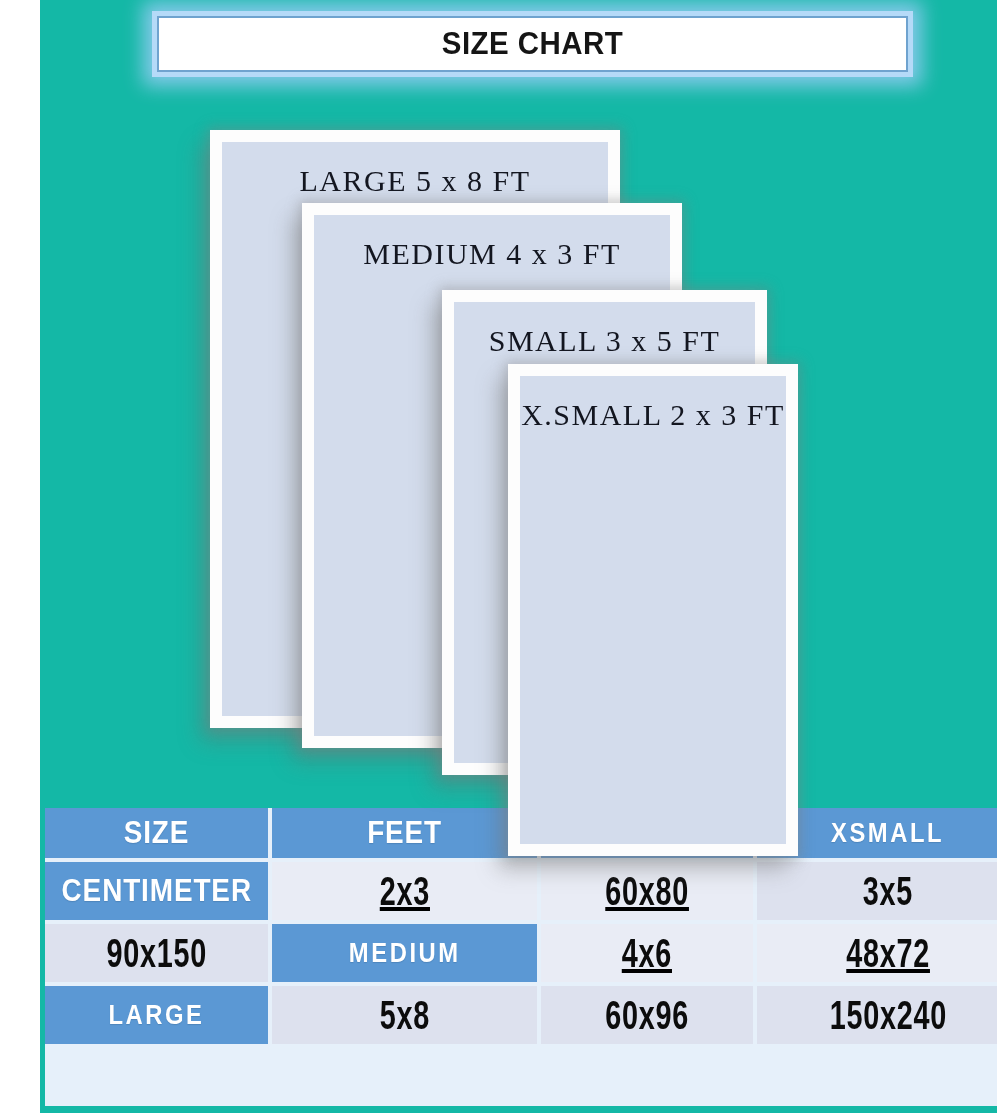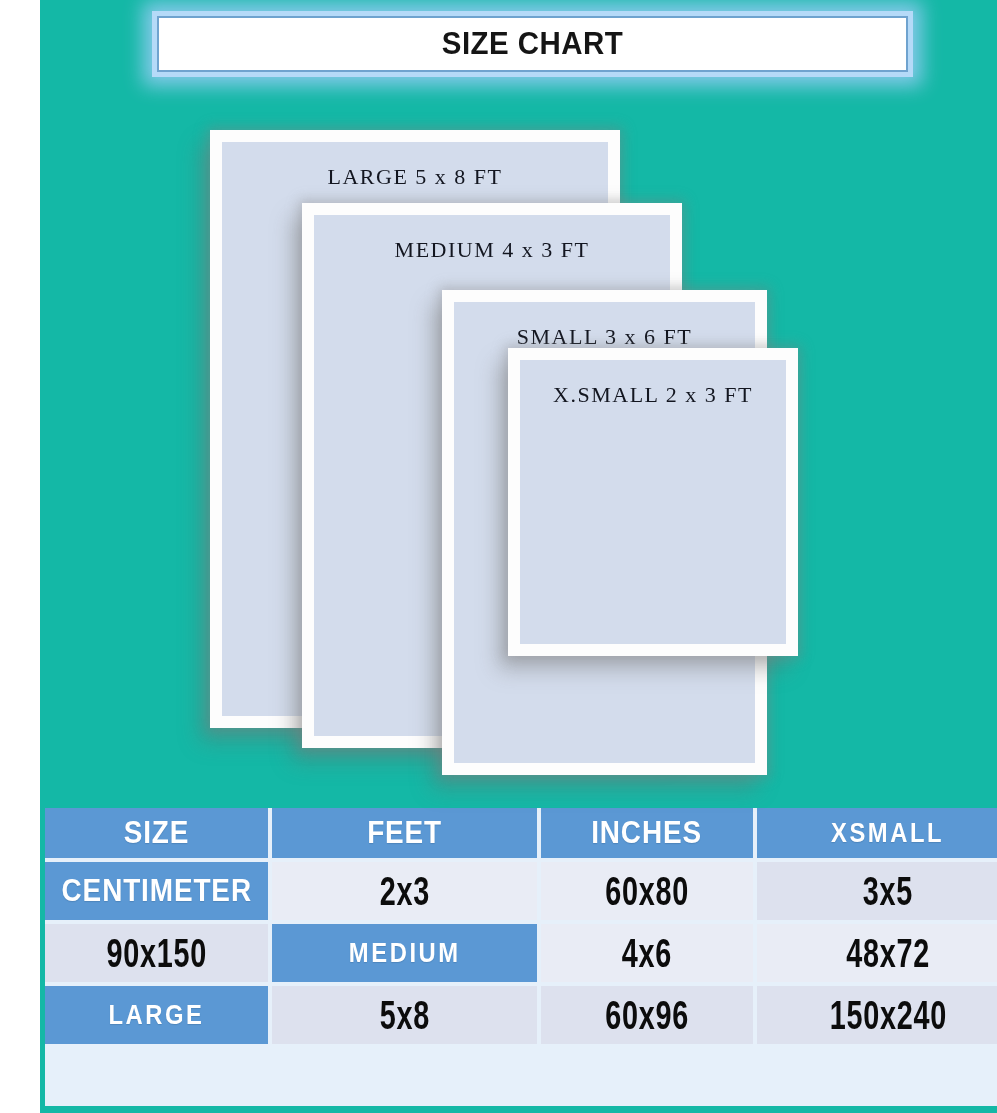--- a/index.html
+++ b/index.html
@@ -26,41 +26,41 @@
   .rug {
     position:absolute; background:#fdfdfd; padding:12px; box-sizing:border-box;
     box-shadow:0 0 12px 3px rgba(130,130,130,.40), -10px 14px 20px rgba(112,112,112,.38);
   }
   .rug-inner {
     width:100%; height:100%; background:#d3dcec;
     display:flex; justify-content:center; align-items:flex-start;
   }
   .rug-label {
     font-family:"Liberation Serif", serif;
-    font-size:22px; color:#131620; letter-spacing:1.5px;
+    font-size:30px; color:#131620; letter-spacing:1.5px;
     margin-top:22px; white-space:nowrap;
   }
   .rug-large  { left:170px; top:130px; width:410px; height:598px; z-index:1; }
   .rug-medium { left:262px; top:203px; width:380px; height:545px; z-index:2; }
   .rug-small  { left:402px; top:290px; width:325px; height:485px; z-index:3; }
-  .rug-xsmall { left:468px; top:348px; width:290px; height:308px; z-index:4; }
+  .rug-xsmall { left:468px; top:364px; width:290px; height:492px; z-index:4; }
 
   
   .size-table {
     position:absolute; left:5px; top:808px; width:974px;
     display:grid;
     grid-template-columns:223px 265px 212px 262px;
     grid-template-rows:50px 58px 58px 58px 58px;
     gap:4px;
     background:#e6f0fa;
   }
   .cell { display:flex; align-items:center; justify-content:center; overflow:hidden; }
   .cell .t { display:inline-block; white-space:nowrap; }
   .blue  { background:#5b98d4; color:#ffffff; }
-  .light { background:#e9ecf5; }
+  .light { background:#e9ecf5;text-decoration:underline; }
   .dark  { background:#dde1ee; }
   .th .t {
     font-size:31px; font-weight:bold; letter-spacing:1px; transform:scaleX(.9);
     text-shadow:0 1px 1px rgba(40,80,120,.25);
   }
   .size-name .t {
     font-size:28px; font-weight:bold; letter-spacing:3px; transform:scaleX(.85);
     text-shadow:0 1px 1px rgba(40,80,120,.25);
   }
   .val .t {
@@ -83,21 +83,21 @@
         <span class="rug-label">LARGE 5 x 8 FT</span>
       </div>
     </div>
     <div class="rug rug-medium">
       <div class="rug-inner">
         <span class="rug-label">MEDIUM 4 x 3 FT</span>
       </div>
     </div>
     <div class="rug rug-small">
       <div class="rug-inner">
-        <span class="rug-label">SMALL 3 x 6 FT</span>
+        <span class="rug-label">SMALL 3 x 5 FT</span>
       </div>
     </div>
     <div class="rug rug-xsmall">
       <div class="rug-inner">
         <span class="rug-label">X.SMALL 2 x 3 FT</span>
       </div>
     </div>
   </div>
 
   <div class="size-table">

